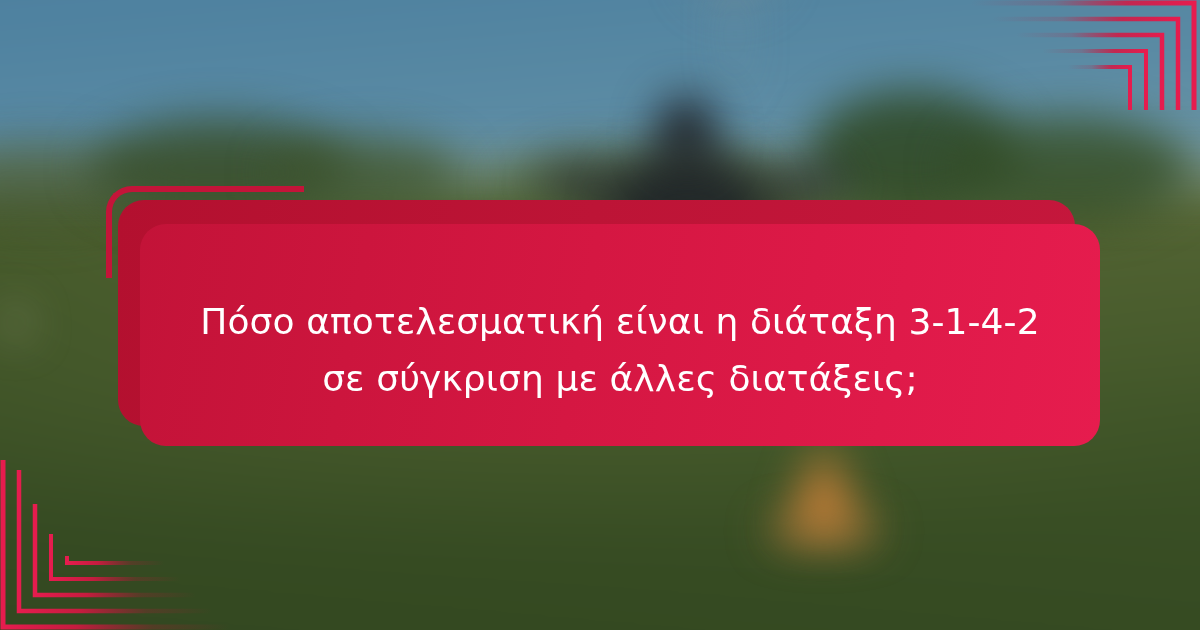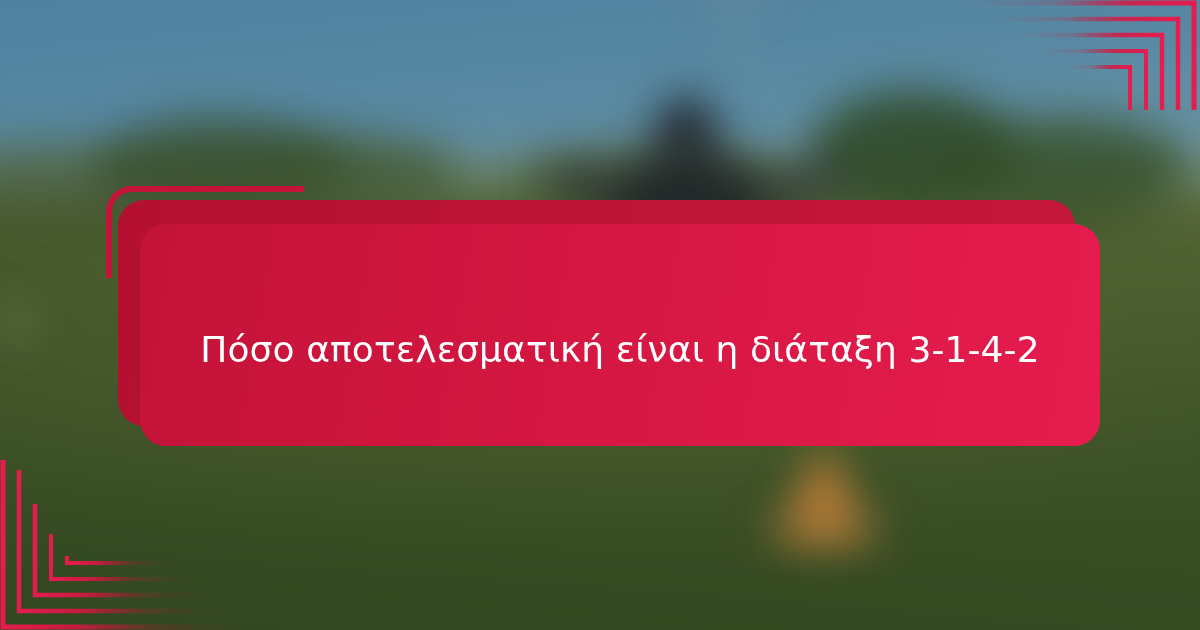--- a/index.html
+++ b/index.html
@@ -247,15 +247,16 @@
       <path d="M67 96 V103 H164" stroke-width="4"></path>
     </g>
   </svg>
 
   <div class="bracket"></div>
   <div class="card-back"></div>
   <div class="card-front"></div>
 
   <div class="headline">
     <span class="ln">Πόσο αποτελεσματική είναι η διάταξη 3-1-4-2</span>
+    <span class="ln">σε σύγκριση με άλλες διατάξεις;</span>
   </div>
 
 </div>
 
 </body></html>

